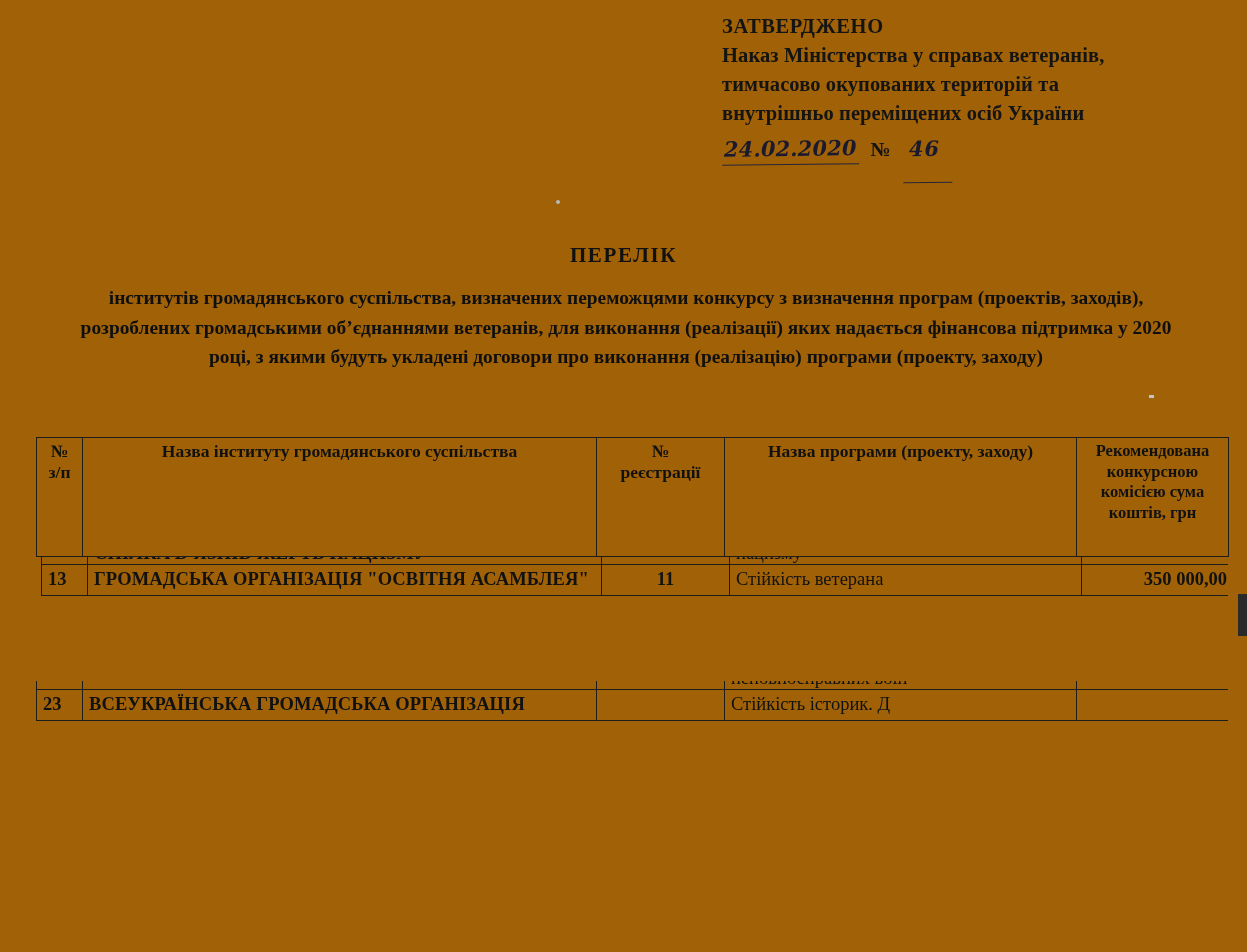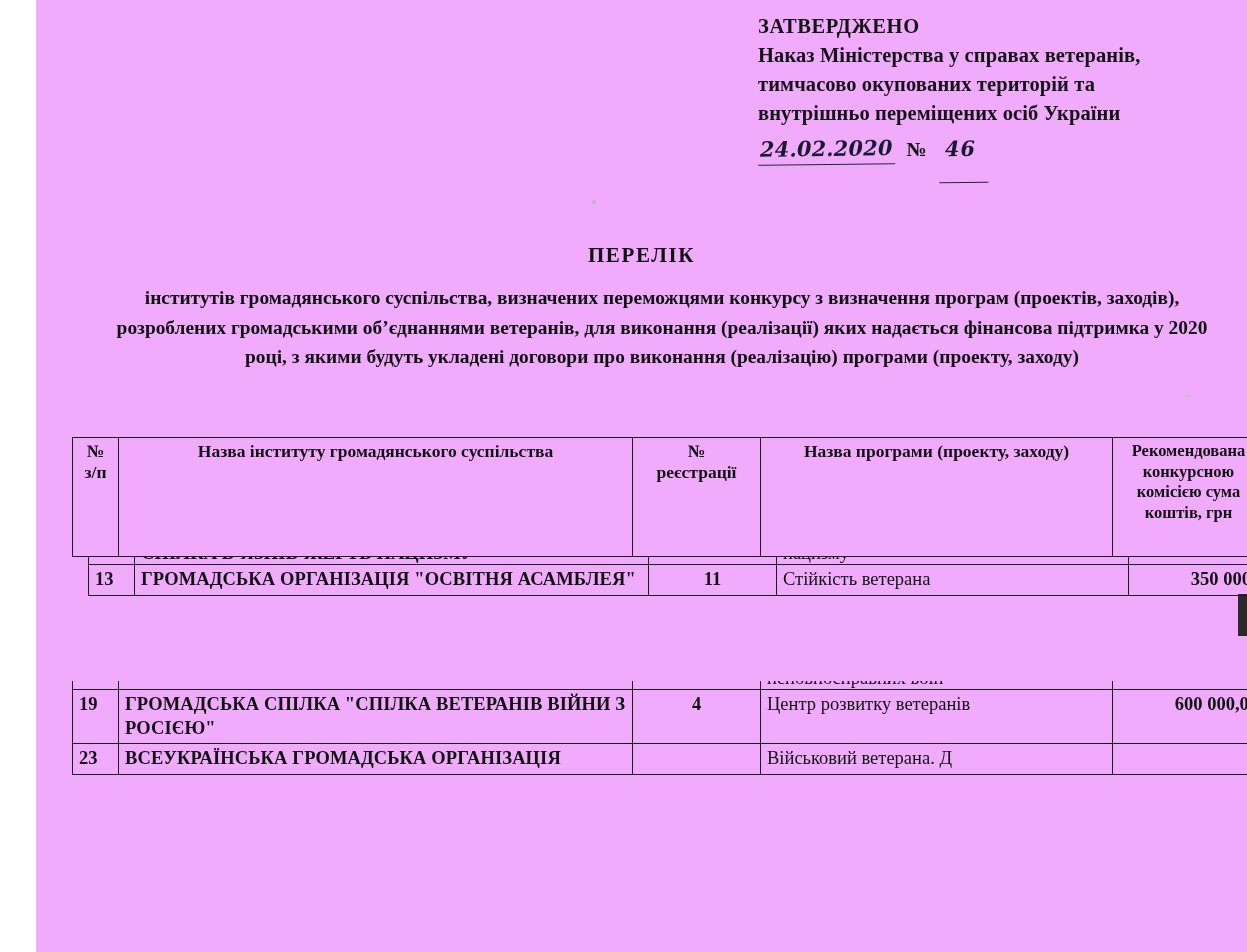--- a/index.html
+++ b/index.html
@@ -13,22 +13,21 @@
     position: relative;
     font-family: "Liberation Serif", serif;
     color: #111111;
     overflow: hidden;
   }
 
   
   .page {
     position: absolute;
     inset: 0;
-    background: #f0abfc;
-    margin-left: 36px;
+    background: #a16207;
   }
 
   
   .approval {
     position: absolute;
     left: 722px;
     top: 12px;
     width: 500px;
     font-size: 20.5px;
     line-height: 29px;
@@ -255,21 +254,21 @@
             <div>№</div>
             <div>реєстрації</div>
           </th>
           <th>Назва програми (проекту, заходу)</th>
           <th class="head-sum">Рекомендована конкурсною комісією сума коштів, грн</th>
         </tr>
       </thead>
     </table>
 
     <div class="frag-block clip-top" style="height:72px; margin-top:0;">
-      <table class="reg" style="position:absolute; top:-15px; left:16px;">
+      <table class="reg" style="position:absolute; top:-15px; left:5px;">
         <colgroup>
           <col class="c-num">
             <col class="c-org">
             <col class="c-reg">
             <col class="c-prog">
             <col class="c-sum">
         </colgroup>
         <tbody>
           <tr class="fragment-row">
             <td class="num"></td>
@@ -302,31 +301,24 @@
         </colgroup>
         <tbody>
           <tr class="fragment-row">
             <td class="num"></td>
             <td class="org"></td>
             <td class="reg"></td>
             <td class="prog">неповносправних воїн</td>
             <td class="sum"></td>
           </tr>
           <tr>
-            <td class="num">19</td>
-            <td class="org">ГРОМАДСЬКА СПІЛКА "СПІЛКА ВЕТЕРАНІВ ВІЙНИ З РОСІЄЮ"</td>
-            <td class="reg">4</td>
-            <td class="prog">Центр розвитку ветеранів</td>
-            <td class="sum">600 000,00</td>
-          </tr>
-          <tr>
             <td class="num">23</td>
             <td class="org">ВСЕУКРАЇНСЬКА ГРОМАДСЬКА ОРГАНІЗАЦІЯ</td>
             <td class="reg"></td>
-            <td class="prog">Військовий ветерана. Д</td>
+            <td class="prog">Стійкість історик. Д</td>
             <td class="sum"></td>
           </tr>
         </tbody>
       </table>
     </div>
 
   </div>
 </div>
 
 </body></html>

